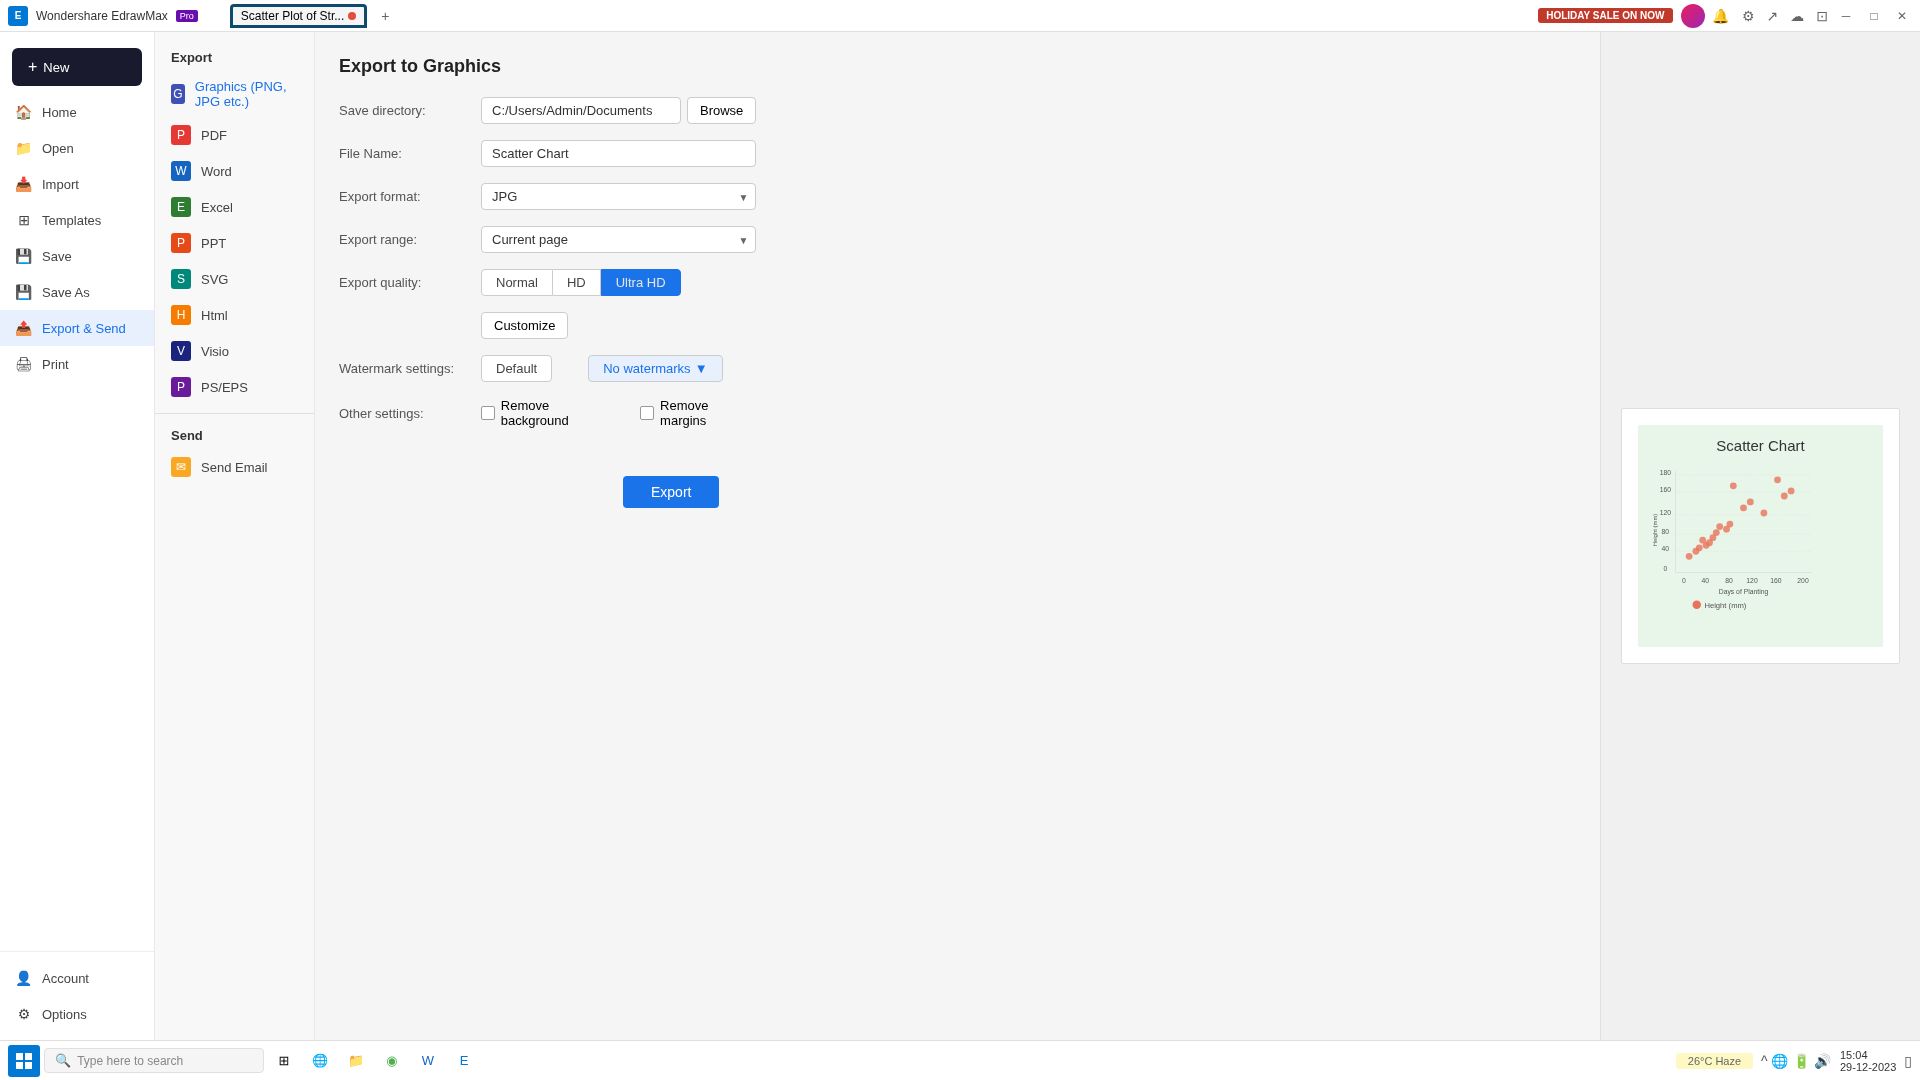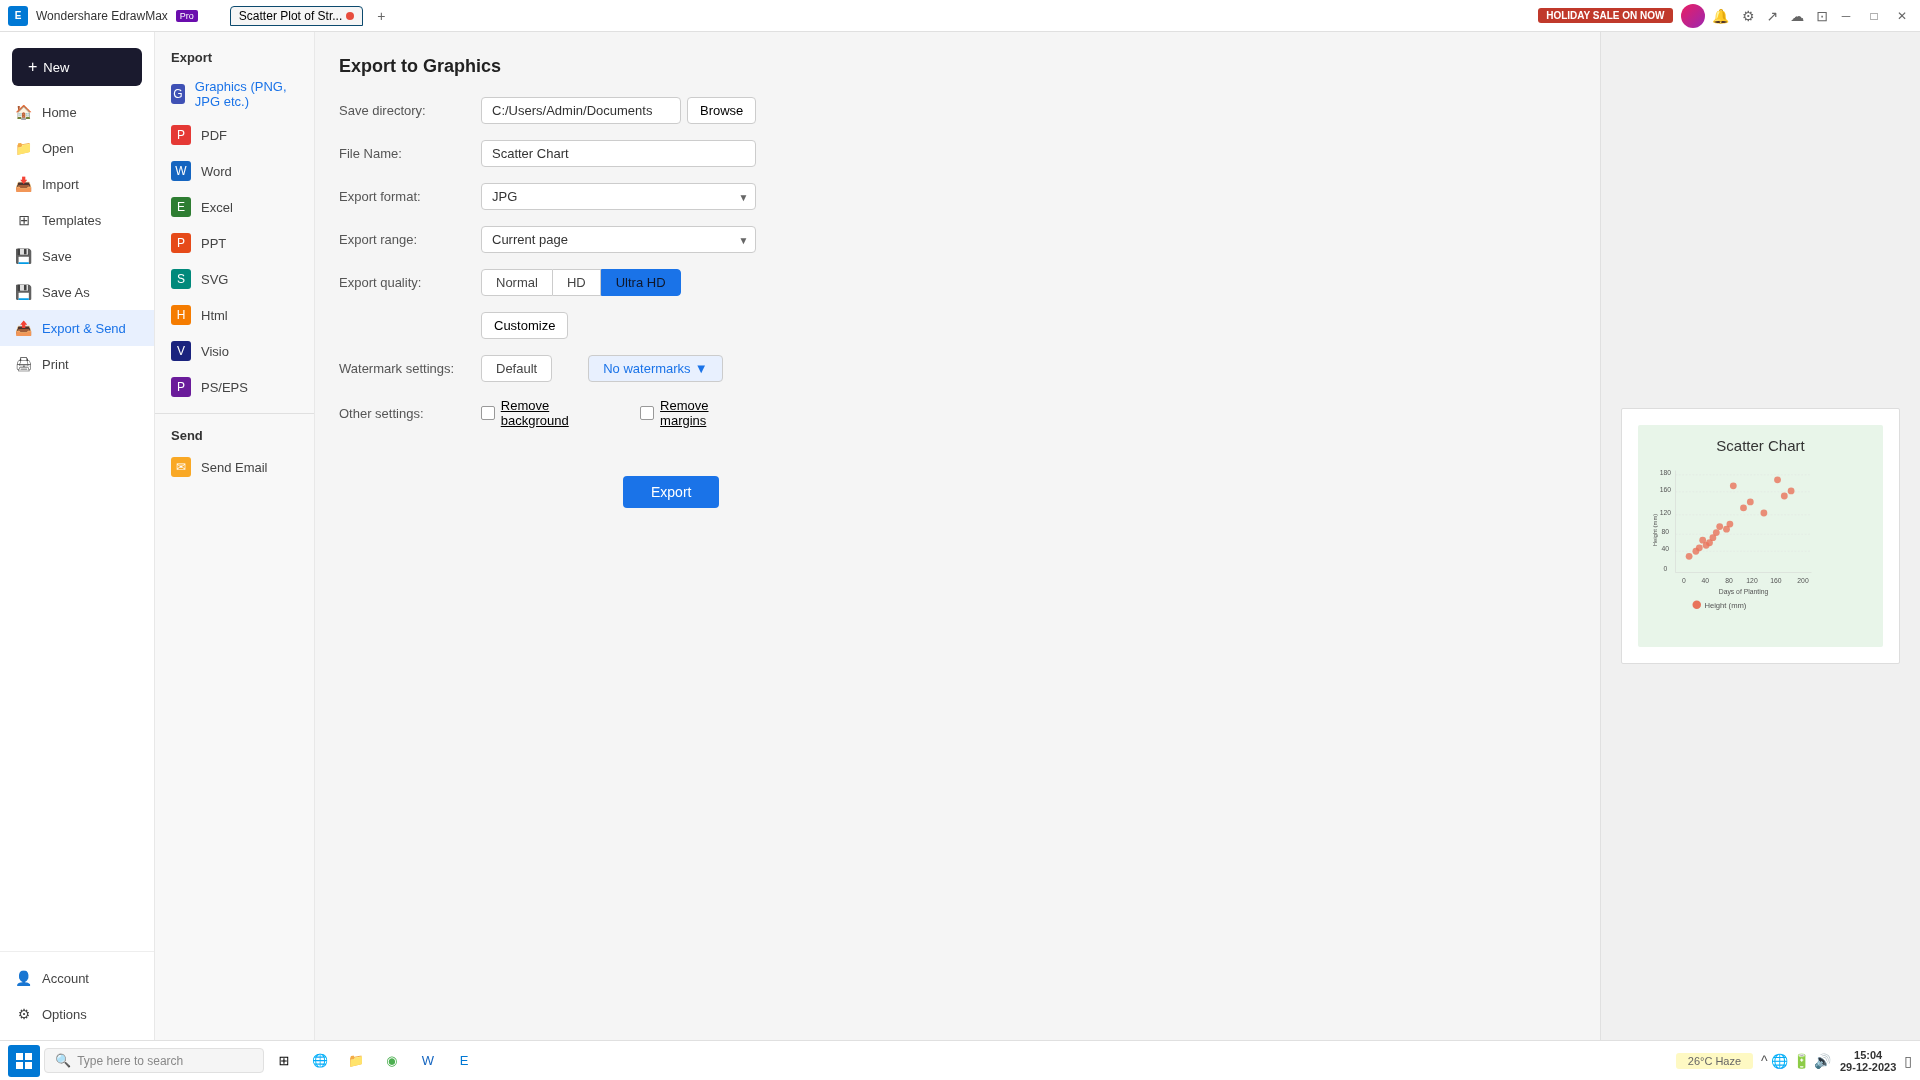--- a/index.html
+++ b/index.html
@@ -4,21 +4,21 @@
   <style>
     * { margin: 0; padding: 0; box-sizing: border-box; }
     body { font-family: 'Segoe UI', Arial, sans-serif; font-size: 13px; background: #f0f0f0; width: 1920px; height: 1080px; overflow: hidden; }
 
     
     .titlebar { height: 32px; background: #fff; display: flex; align-items: center; padding: 0 8px; border-bottom: 1px solid #e0e0e0; justify-content: space-between; }
     .titlebar-left { display: flex; align-items: center; gap: 8px; }
     .app-icon { width: 20px; height: 20px; background: #0078d4; border-radius: 3px; display: flex; align-items: center; justify-content: center; color: white; font-size: 10px; font-weight: bold; }
     .app-title { font-size: 12px; color: #333; font-weight: 400; }
     .pro-badge { background: #6a0dad; color: white; font-size: 9px; padding: 1px 4px; border-radius: 2px; }
-    .tab { display: flex; align-items: center; background: #f5f5f5; border: 1px solid #0c4a6e; border-radius: 4px 4px 0 0; padding: 2px 8px; font-size: 12px; gap: 4px; }
+    .tab { display: flex; align-items: center; background: #f5f5f5; border: 3px solid #0c4a6e; border-radius: 4px 4px 0 0; padding: 2px 8px; font-size: 12px; gap: 4px; }
     .tab-dot { width: 8px; height: 8px; background: #e74c3c; border-radius: 50%; }
     .tab-add { width: 20px; height: 20px; display: flex; align-items: center; justify-content: center; border-radius: 3px; cursor: pointer; font-size: 14px; color: #666; }
     .titlebar-right { display: flex; align-items: center; gap: 8px; }
     .holiday-btn { background: #c0392b; color: white; font-size: 10px; padding: 2px 8px; border-radius: 3px; font-weight: bold; }
     .user-avatar { width: 24px; height: 24px; border-radius: 50%; background: linear-gradient(135deg, #e91e63, #9c27b0); }
     .win-btn { width: 20px; height: 20px; display: flex; align-items: center; justify-content: center; font-size: 12px; color: #666; cursor: pointer; }
     .titlebar-icons { display: flex; align-items: center; gap: 12px; }
     .titlebar-icon { color: #666; font-size: 14px; cursor: pointer; }
 
     
@@ -62,48 +62,48 @@
     .form-control { flex: 1; display: flex; align-items: center; gap: 6px; }
     .text-input { border: 1px solid #ccc; border-radius: 4px; padding: 5px 10px; font-size: 13px; color: #333; background: white; width: 100%; }
     .browse-btn { padding: 5px 12px; border: 1px solid #ccc; border-radius: 4px; background: white; font-size: 13px; cursor: pointer; white-space: nowrap; }
     .select-input { border: 1px solid #ccc; border-radius: 4px; padding: 5px 10px; font-size: 13px; color: #333; background: white; width: 100%; appearance: none; cursor: pointer; }
     .select-wrapper { position: relative; flex: 1; }
     .select-arrow { position: absolute; right: 8px; top: 50%; transform: translateY(-50%); color: #666; font-size: 10px; pointer-events: none; }
 
     .quality-row { display: flex; align-items: center; gap: 0; }
     .quality-btn { border: 1px solid #ccc; padding: 5px 14px; font-size: 13px; cursor: pointer; background: white; color: #444; }
     .quality-btn:first-child { border-radius: 4px 0 0 4px; }
-    .quality-btn.active { background: #1a73e8; color: #0f172a; border-color: #1a73e8; border-radius: 0 4px 4px 0; }
+    .quality-btn.active { background: #1a73e8; color: #e5e5e5; border-color: #1a73e8; border-radius: 0 4px 4px 0; }
     .quality-btn:not(:first-child):not(.active) { border-left: none; }
 
     .watermark-row { display: flex; align-items: center; gap: 8px; }
     .watermark-default { border: 1px solid #ccc; border-radius: 4px; padding: 5px 14px; font-size: 13px; background: white; color: #444; cursor: pointer; }
     .watermark-none { border: 1px solid #ccc; border-radius: 4px; padding: 5px 14px; font-size: 13px; background: #e8f0fe; color: #1a73e8; cursor: pointer; display: flex; align-items: center; gap: 4px; margin-left: 28px; }
 
-    .checkbox-row { display: flex; align-items: flex-end; gap: 6px; text-decoration: underline; }
+    .checkbox-row { display: flex; align-items: flex-end; gap: 6px; }
     .checkbox-item { display: flex; align-items: center; gap: 6px; cursor: pointer; }
     .checkbox { width: 14px; height: 14px; border: 1px solid #999; border-radius: 2px; background: white; }
 
     .export-btn { margin-top: 24px; margin-left: 142px; background: #1a73e8; color: white; border: none; border-radius: 4px; padding: 8px 28px; font-size: 14px; cursor: pointer; }
 
     
     .preview-panel { width: 320px; background: #f0f0f0; border-left: 1px solid #e0e0e0; display: flex; align-items: center; justify-content: center; padding: 20px; }
     .chart-preview { background: white; border: 1px solid #ddd; width: 280px; padding: 16px; border-radius: 2px; }
     .chart-container { background: #e8f5e9; padding: 12px; border-radius: 2px; }
     .chart-title-text { text-align: center; font-size: 15px; font-weight: 500; color: #333; margin-bottom: 8px; }
     .scatter-svg { width: 100%; }
 
     
     .taskbar { height: 40px; background: #fff; border-top: 1px solid #e0e0e0; display: flex; align-items: center; padding: 0 8px; gap: 4px; position: fixed; bottom: 0; width: 1920px; }
     .taskbar-start { width: 32px; height: 32px; display: flex; align-items: center; justify-content: center; background: #0078d4; border-radius: 3px; cursor: pointer; }
     .taskbar-search { display: flex; align-items: center; background: #f5f5f5; border: 1px solid #e0e0e0; border-radius: 4px; padding: 4px 10px; gap: 6px; width: 220px; }
     .taskbar-search-text { font-size: 12px; color: #888; }
     .taskbar-icon { width: 32px; height: 32px; display: flex; align-items: center; justify-content: center; border-radius: 4px; cursor: pointer; }
     .taskbar-right { margin-left: auto; display: flex; align-items: center; gap: 8px; font-size: 11px; color: #333; }
-    .taskbar-time { text-align: center; font-weight: bold; }
+    .taskbar-time { text-align: left; }
     .taskbar-temp { background: #fef9c3; padding: 2px 12px; border-radius: 3px; font-size: 11px; color: #666; }
     .taskbar-icons-right { display: flex; align-items: center; gap: 4px; }
     .taskbar-sys-icon { font-size: 14px; color: #555; cursor: pointer; }
   </style>
 </head>
 <body>
 
 <div class="titlebar">
   <div class="titlebar-left">
     <div class="app-icon">E</div>

